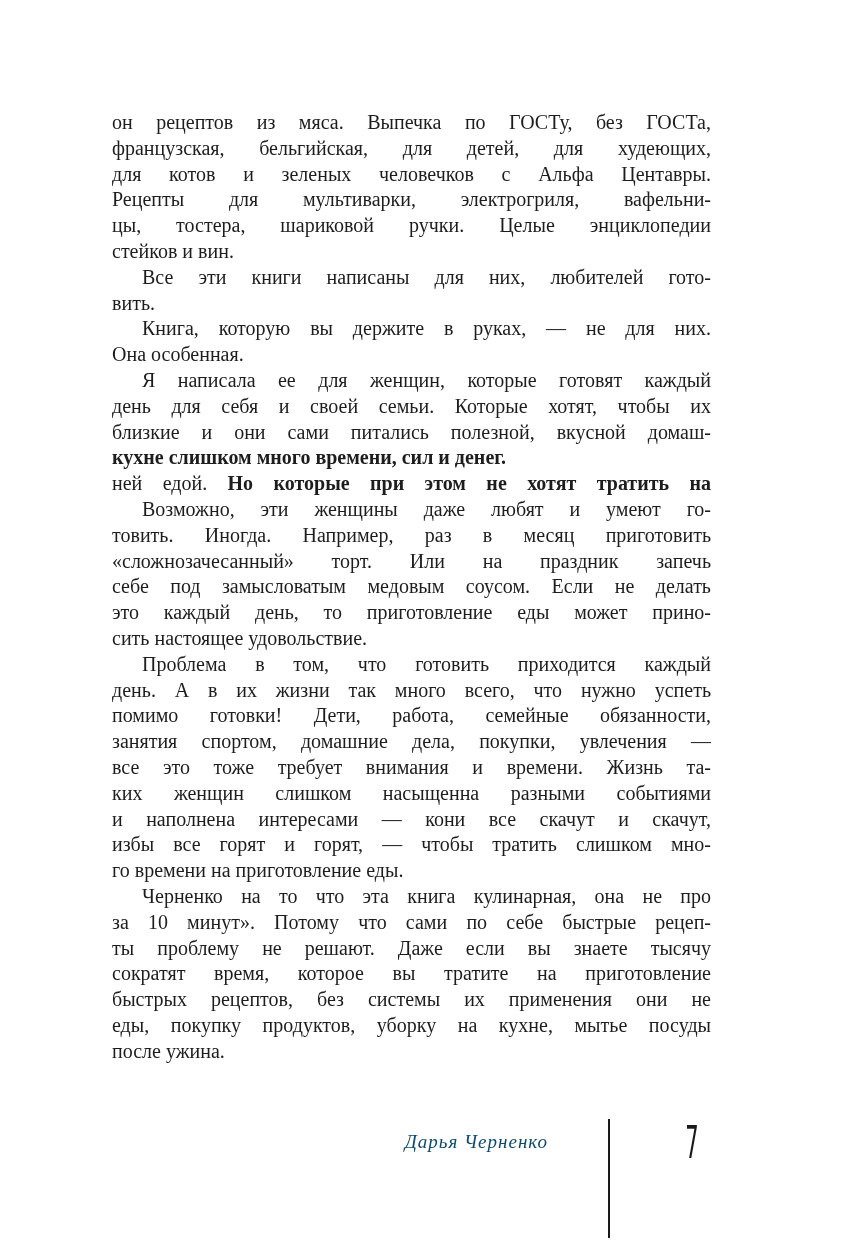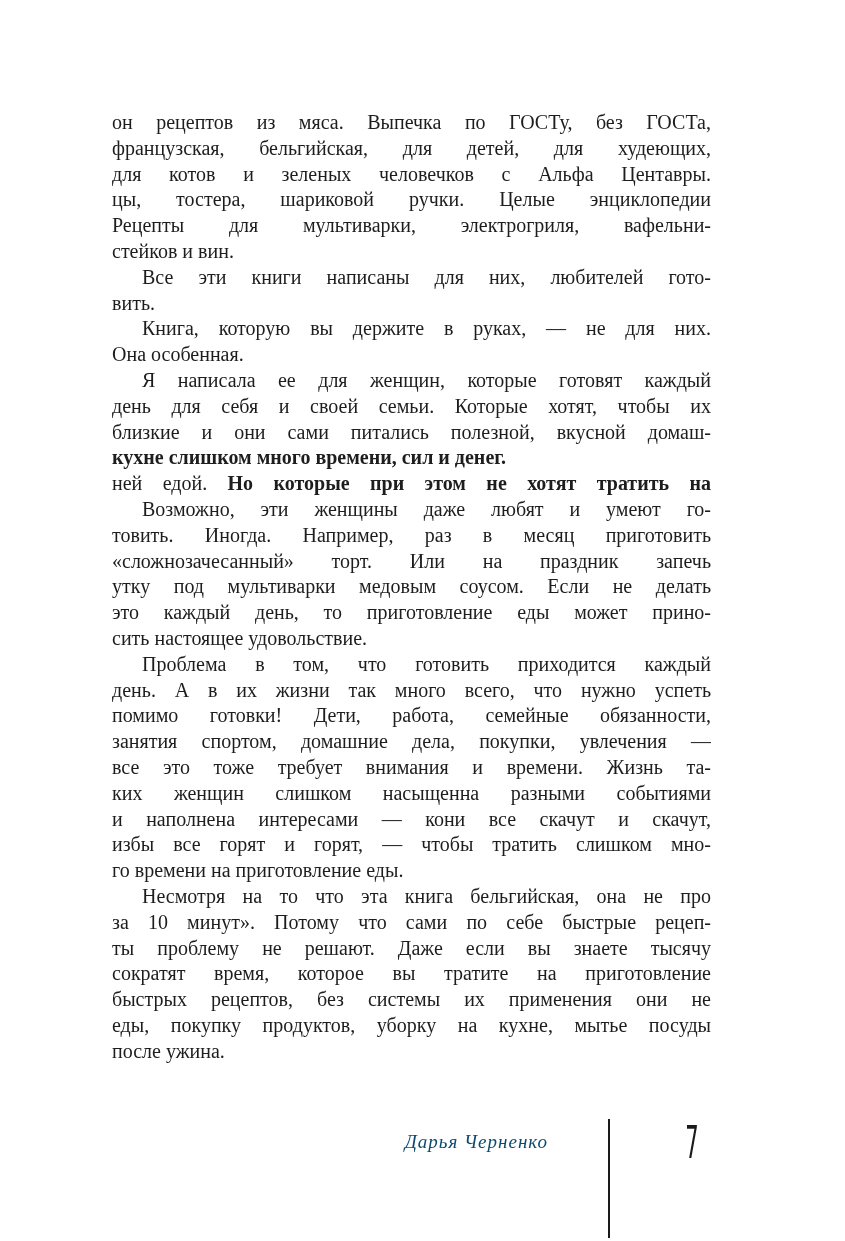--- a/index.html
+++ b/index.html
@@ -74,22 +74,22 @@
   }
 </style>
 </head>
 <body>
 
 <main class="text-block">
     <div class="paragraph">
       <div class="line"><span>он рецептов из мяса. Выпечка по ГОСТу, без ГОСТа,</span></div>
       <div class="line"><span>французская, бельгийская, для детей, для худеющих,</span></div>
       <div class="line"><span>для котов и зеленых человечков с Альфа Центавры.</span></div>
+      <div class="line"><span>Рецепты для мультиварки, электрогриля, вафельни-</span></div>
       <div class="line"><span>цы, тостера, шариковой ручки. Целые энциклопедии</span></div>
-      <div class="line"><span>Рецепты для мультиварки, электрогриля, вафельни-</span></div>
       <div class="line last"><span>стейков и вин.</span></div>
     </div>
     <div class="paragraph">
       <div class="line indent"><span>Все эти книги написаны для них, любителей гото-</span></div>
       <div class="line last"><span>вить.</span></div>
     </div>
     <div class="paragraph">
       <div class="line indent"><span>Книга, которую вы держите в руках, — не для них.</span></div>
       <div class="line last"><span>Она особенная.</span></div>
     </div>
@@ -97,37 +97,37 @@
       <div class="line indent"><span>Я написала ее для женщин, которые готовят каждый</span></div>
       <div class="line"><span>день для себя и своей семьи. Которые хотят, чтобы их</span></div>
       <div class="line"><span>близкие и они сами питались полезной, вкусной домаш-</span></div>
       <div class="line last"><span class="bold">кухне слишком много времени, сил и денег.</span></div>
       <div class="line"><span>ней едой. </span><span class="bold">Но которые при этом не хотят тратить на</span></div>
     </div>
     <div class="paragraph">
       <div class="line indent"><span>Возможно, эти женщины даже любят и умеют го-</span></div>
       <div class="line"><span>товить. Иногда. Например, раз в месяц приготовить</span></div>
       <div class="line"><span>«сложнозачесанный» торт. Или на праздник запечь</span></div>
-      <div class="line"><span>утку под мультиварки медовым соусом. Если не делать</span></div>
+      <div class="line"><span>себе под замысловатым медовым соусом. Если не делать</span></div>
       <div class="line"><span>это каждый день, то приготовление еды может прино-</span></div>
       <div class="line last"><span>сить настоящее удовольствие.</span></div>
     </div>
     <div class="paragraph">
       <div class="line indent"><span>Проблема в том, что готовить приходится каждый</span></div>
       <div class="line"><span>день. А в их жизни так много всего, что нужно успеть</span></div>
       <div class="line"><span>помимо готовки! Дети, работа, семейные обязанности,</span></div>
       <div class="line"><span>занятия спортом, домашние дела, покупки, увлечения —</span></div>
       <div class="line"><span>все это тоже требует внимания и времени. Жизнь та-</span></div>
       <div class="line"><span>ких женщин слишком насыщенна разными событиями</span></div>
       <div class="line"><span>и наполнена интересами — кони все скачут и скачут,</span></div>
       <div class="line"><span>избы все горят и горят, — чтобы тратить слишком мно-</span></div>
       <div class="line last"><span>го времени на приготовление еды.</span></div>
     </div>
     <div class="paragraph">
-      <div class="line indent"><span>Несмотря на то что эта книга бельгийская, она не про</span></div>
+      <div class="line indent"><span>Черненко на то что эта книга кулинарная, она не про</span></div>
       <div class="line"><span>за 10 минут». Потому что сами по себе быстрые рецеп-</span></div>
       <div class="line"><span>ты проблему не решают. Даже если вы знаете тысячу</span></div>
       <div class="line"><span>сократят время, которое вы тратите на приготовление</span></div>
       <div class="line"><span>быстрых рецептов, без системы их применения они не</span></div>
       <div class="line"><span>еды, покупку продуктов, уборку на кухне, мытье посуды</span></div>
       <div class="line last"><span>после ужина.</span></div>
     </div>
   </main>
 
 <div class="footer-author">Дарья Черненко</div>

